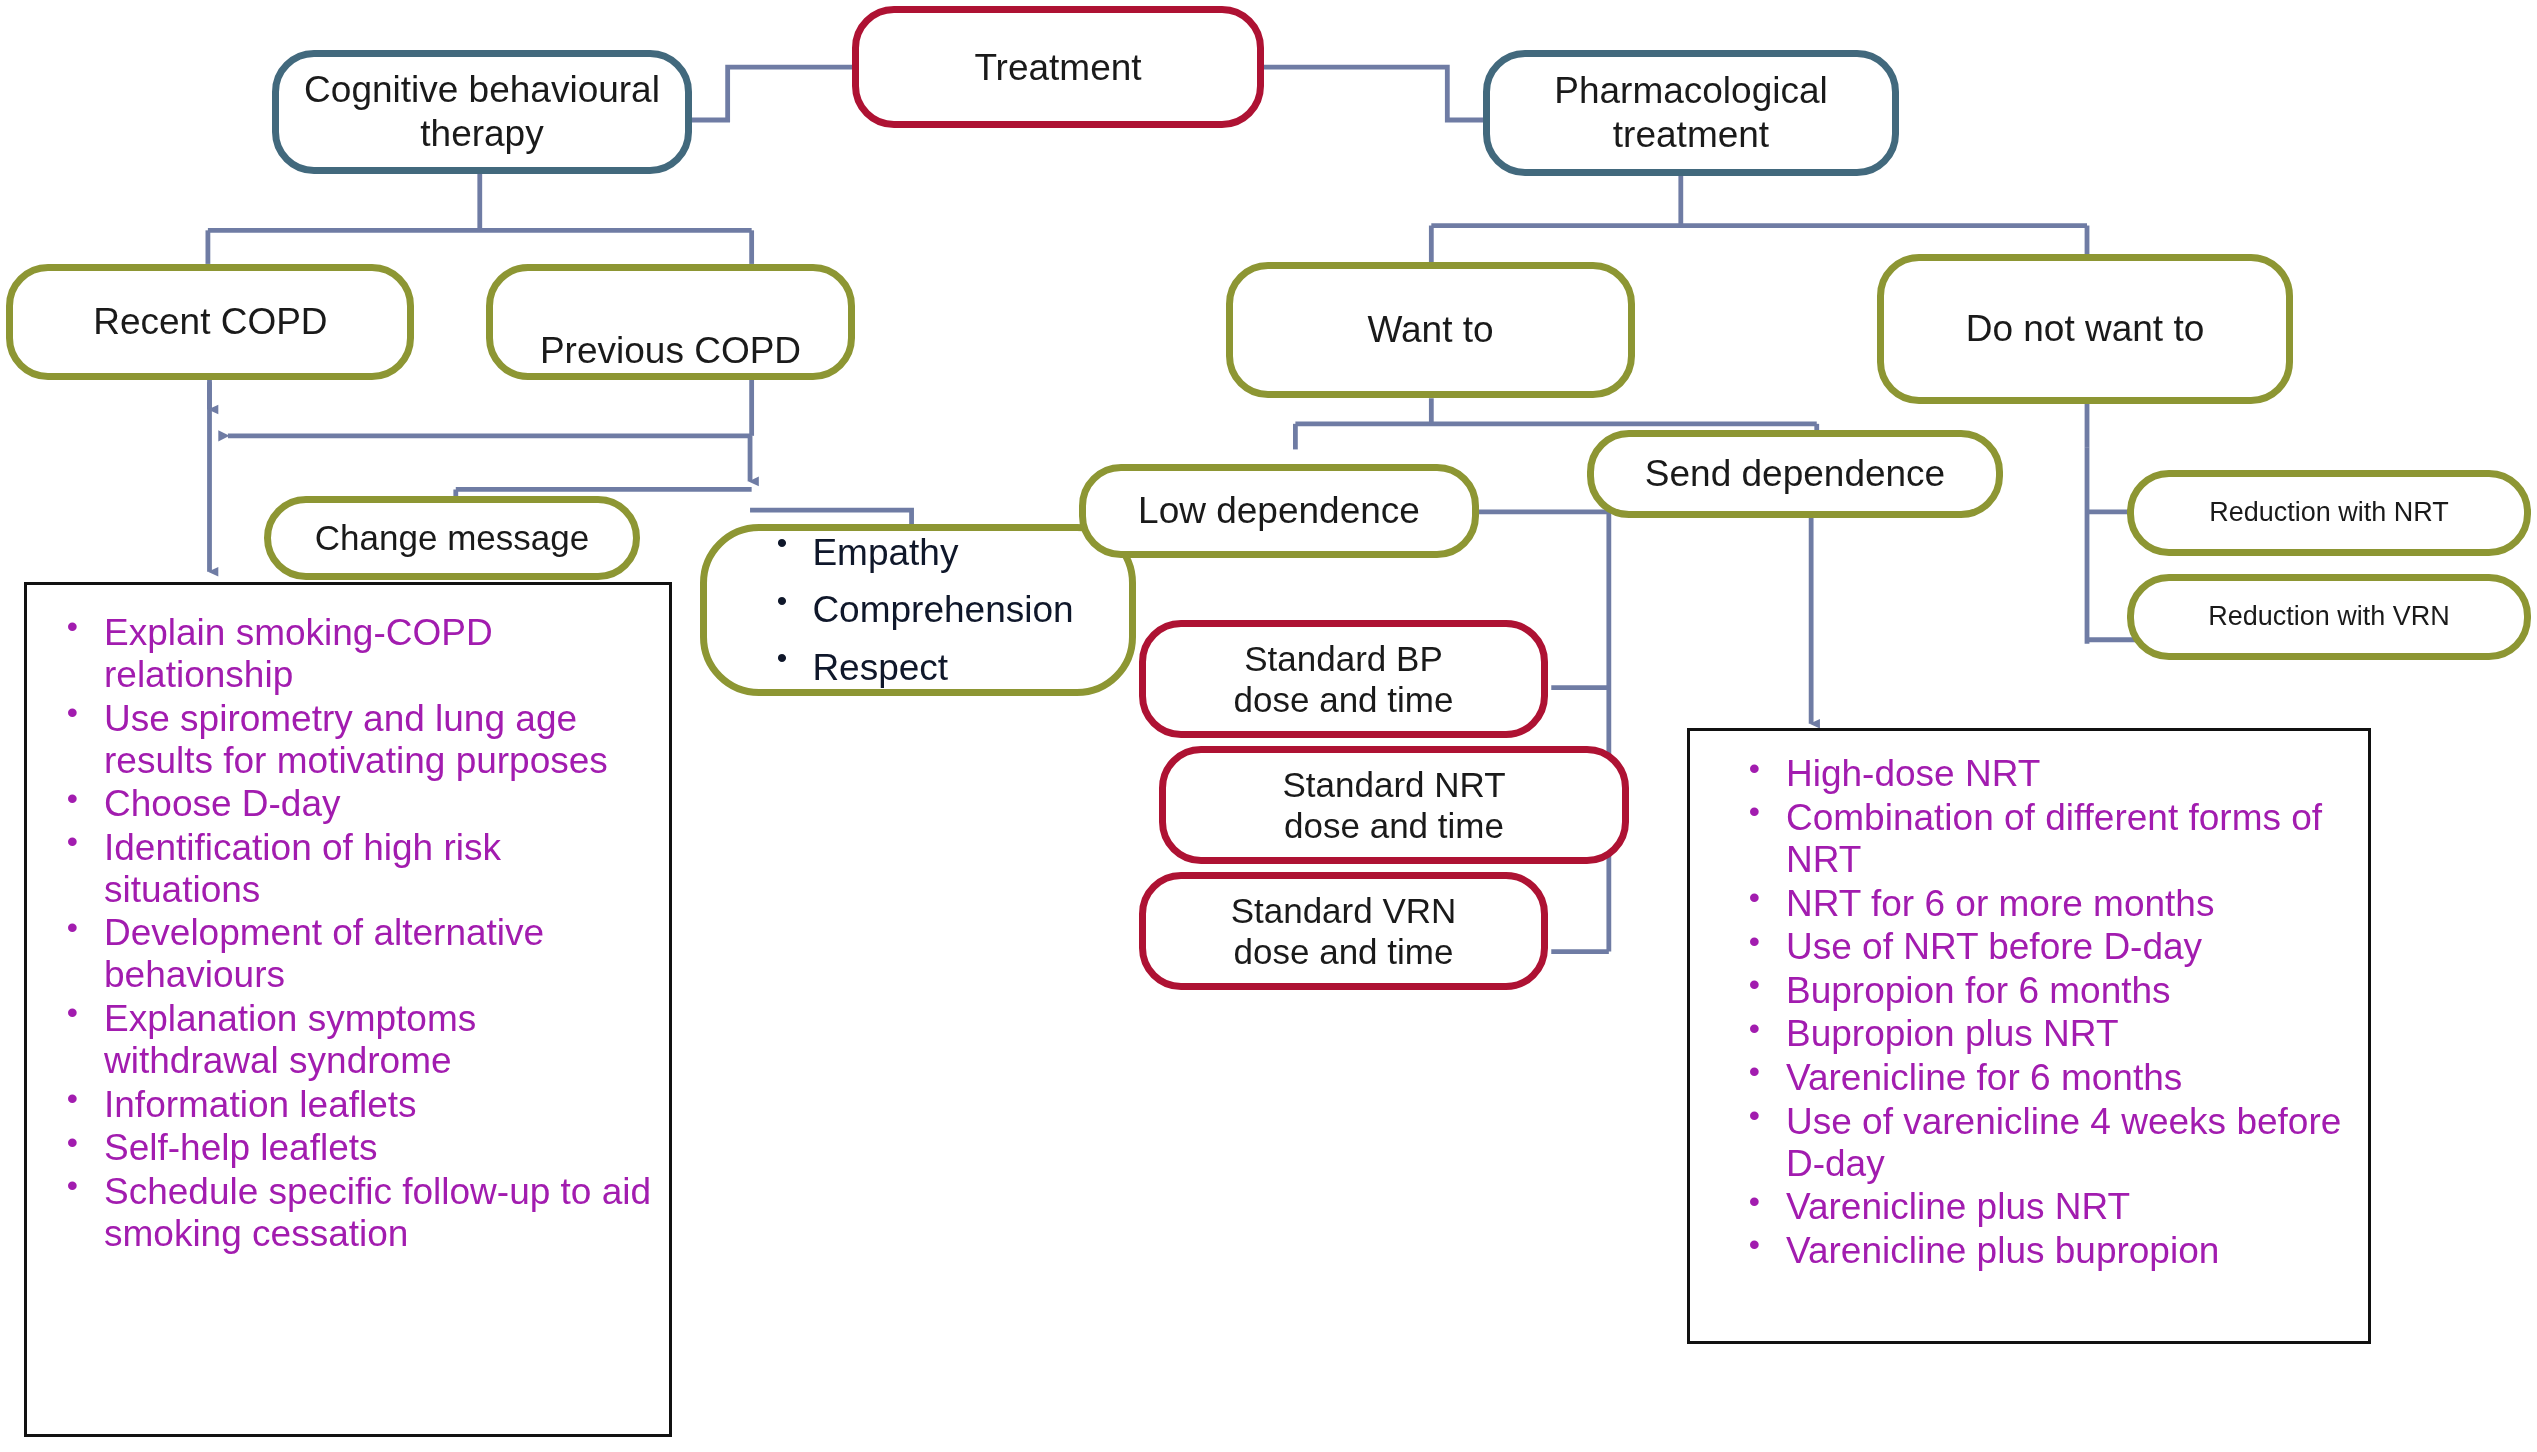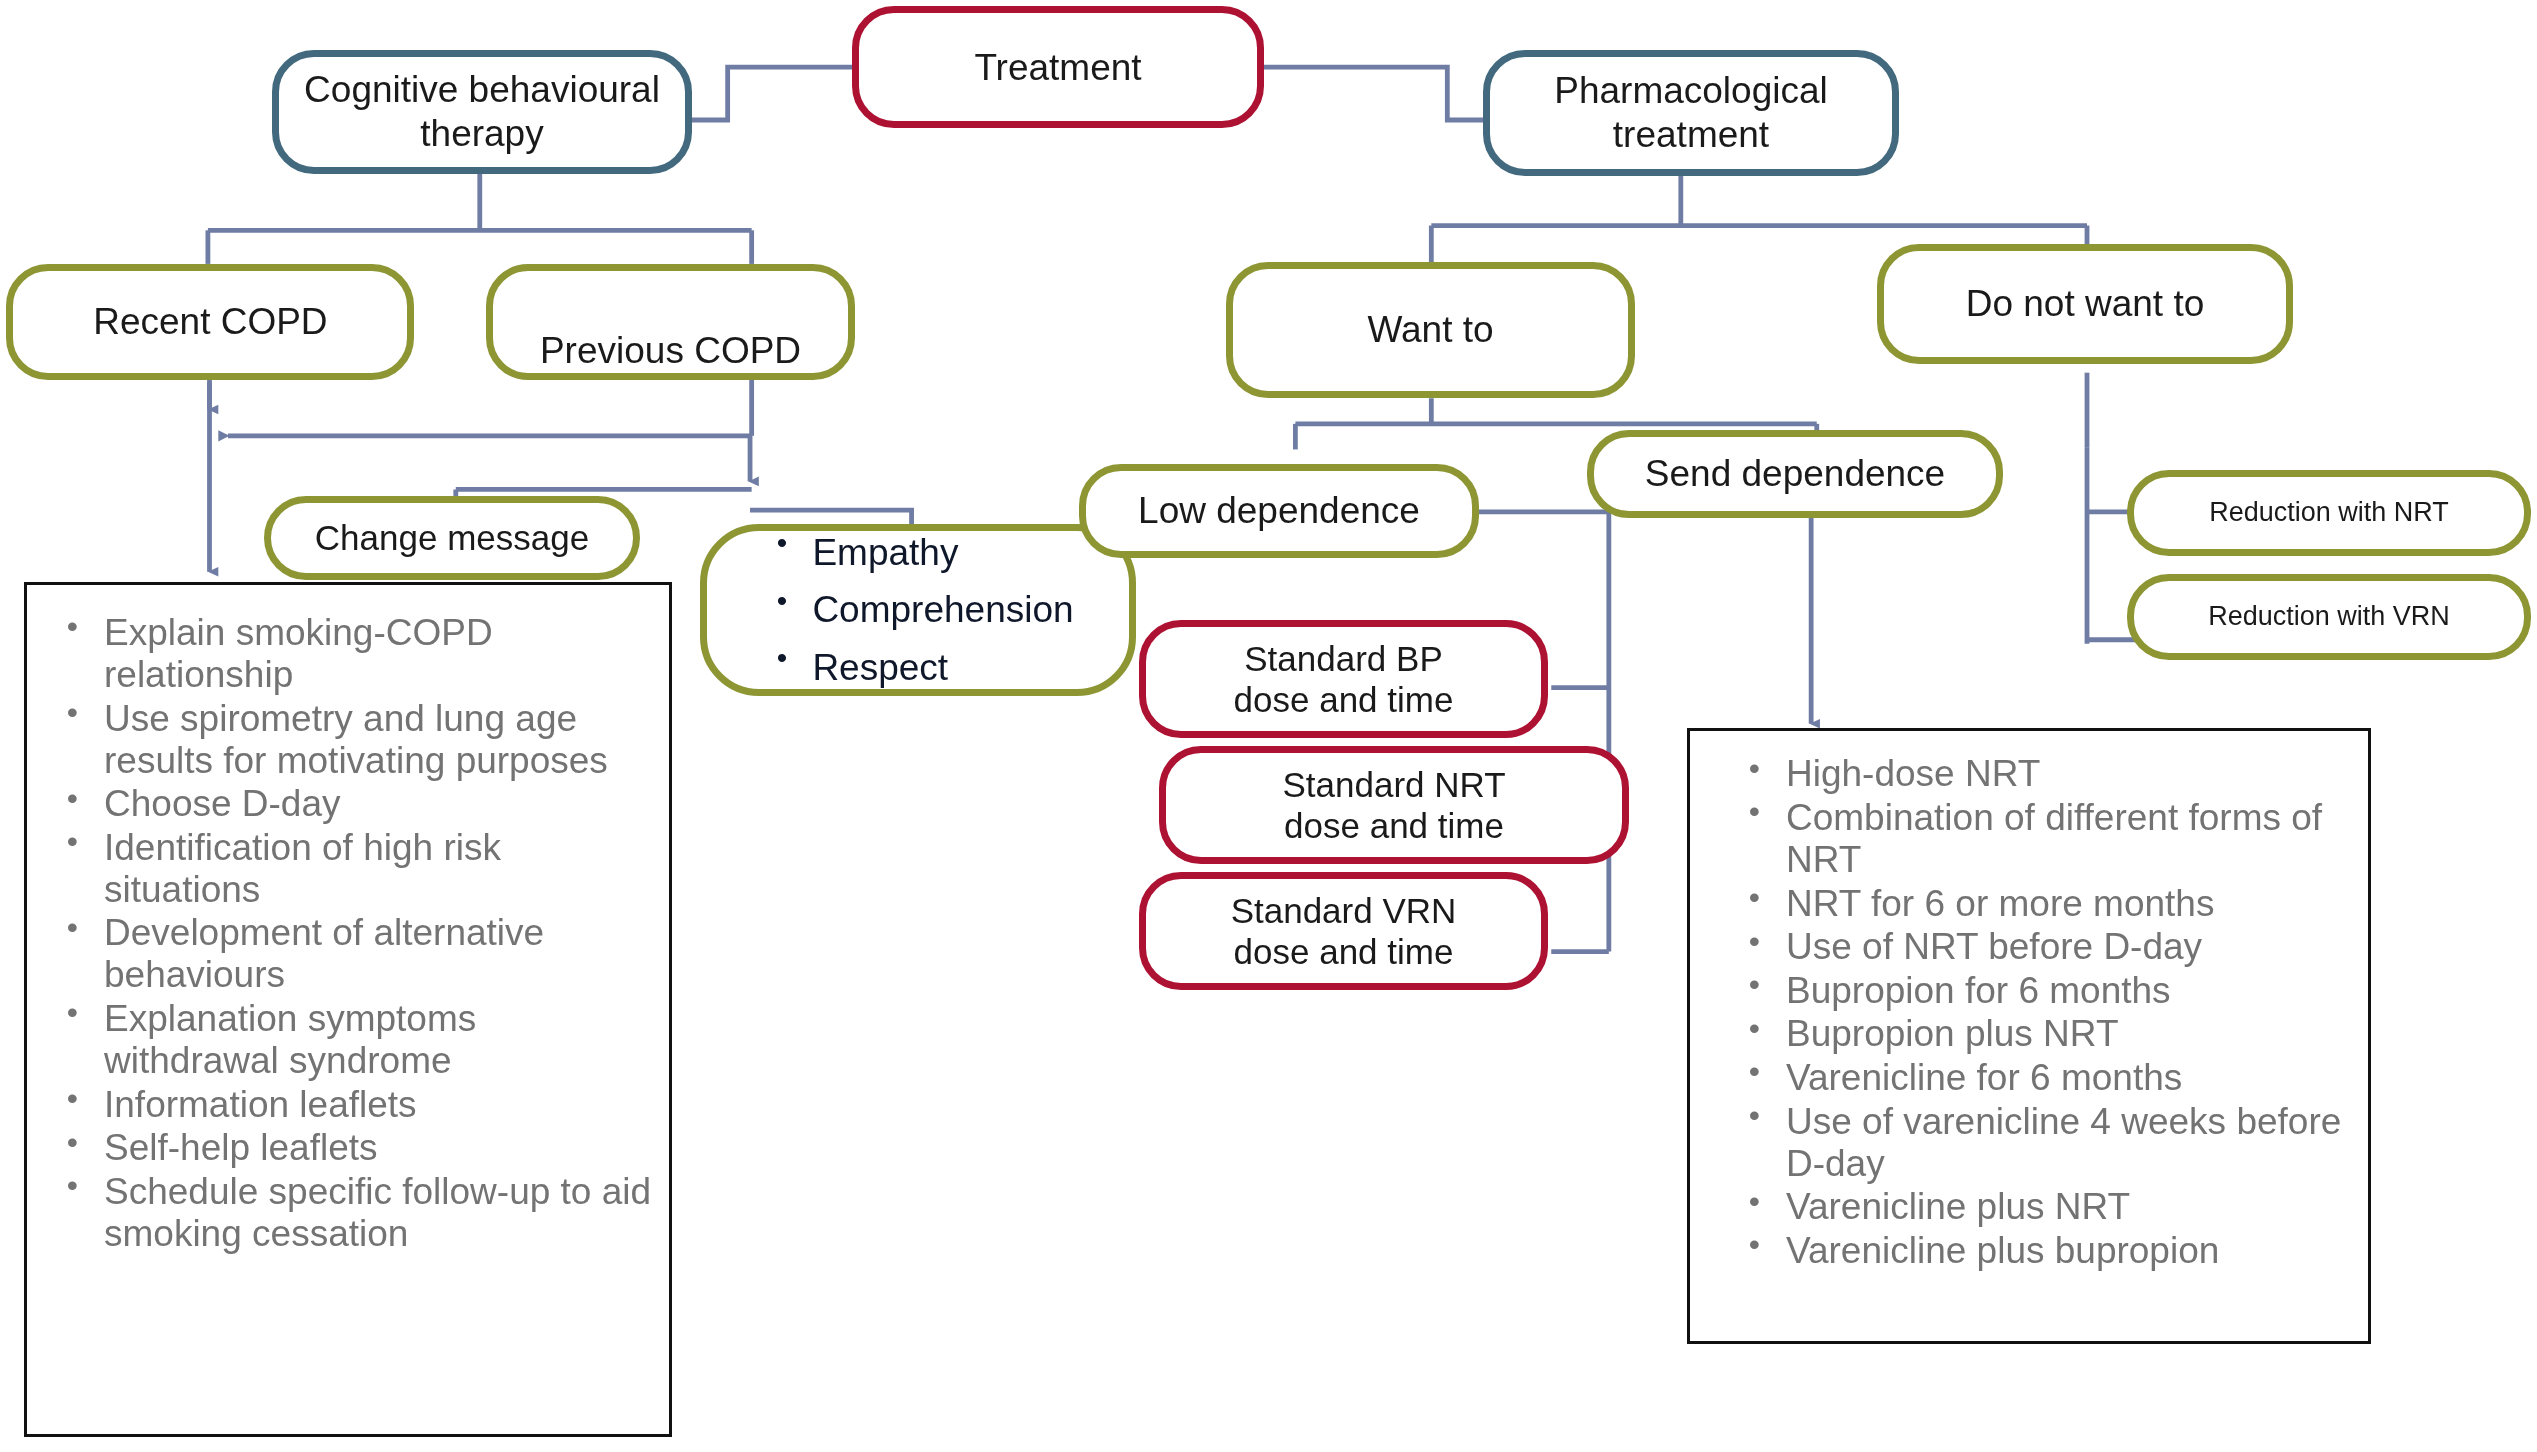--- a/index.html
+++ b/index.html
@@ -8,21 +8,21 @@
   #stage{position:relative;width:2538px;height:1453px;background:#fff;overflow:hidden;}
   #wires{position:absolute;left:0;top:0;width:2538px;height:1453px;}
   .node{position:absolute;box-sizing:border-box;background:#fff;display:flex;
         align-items:center;justify-content:center;text-align:center;color:#1a1a1a;
         line-height:1.18;z-index:3;}
   .nd-teal{border:7.2px solid #42697d;border-radius:42px;justify-content:center;}
   .nd-red{border:7.2px solid #ae1233;border-radius:42px;}
   .nd-olive{border:7.2px solid #8d9633;border-radius:42px;}
   .plain-box{position:absolute;box-sizing:border-box;background:#fff;border:3.2px solid #111;z-index:3;}
   .blist{margin:0;padding:0;list-style:none;}
-  .blist li{position:relative;padding-left:50px;margin:0 0 1.6px 0;color:#737373;}
+  .blist li{position:relative;padding-left:50px;margin:0 0 1.6px 0;color:#a21caf;}
   .blist li:before{content:"\2022";position:absolute;left:12.8px;top:-1.6px;font-size:32px;line-height:1;}
   .nodebul{margin:0;padding:0;list-style:none;text-align:left;}
   .nodebul li{position:relative;padding-left:50px;color:#0f172a;margin:14px;}
   .nodebul li:before{content:"\2022";position:absolute;left:14.4px;top:-2.4px;font-size:30px;line-height:1;}
   .t46{font-size:37px;}
   .t44{font-size:35px;}
   .t43{font-size:27px;}
 </style>
 </head>
 <body>
@@ -116,21 +116,21 @@
   </div>
 
   <div class="node nd-olive t46" style="left:486px; top:264px; width:369px; height:116px;align-items:flex-end;">
     <span>Previous COPD</span>
   </div>
 
   <div class="node nd-olive t46" style="left:1226px; top:262px; width:409px; height:136px;">
     <span>Want to</span>
   </div>
 
-  <div class="node nd-olive t46" style="left:1877px; top:244px; width:416px; height:120px;">
+  <div class="node nd-olive t46" style="left:1877px; top:254px; width:416px; height:150px;">
     <span>Do not want to</span>
   </div>
 
   <div class="node nd-olive t44" style="left:264px; top:496px; width:376px; height:84px;">
     <span>Change message</span>
   </div>
 
   <div class="node nd-olive t46" style="left:700px; top:524px; width:436px; height:172px; border-radius:59px;">
     <ul class="nodebul">
       <li>Empathy</li>

